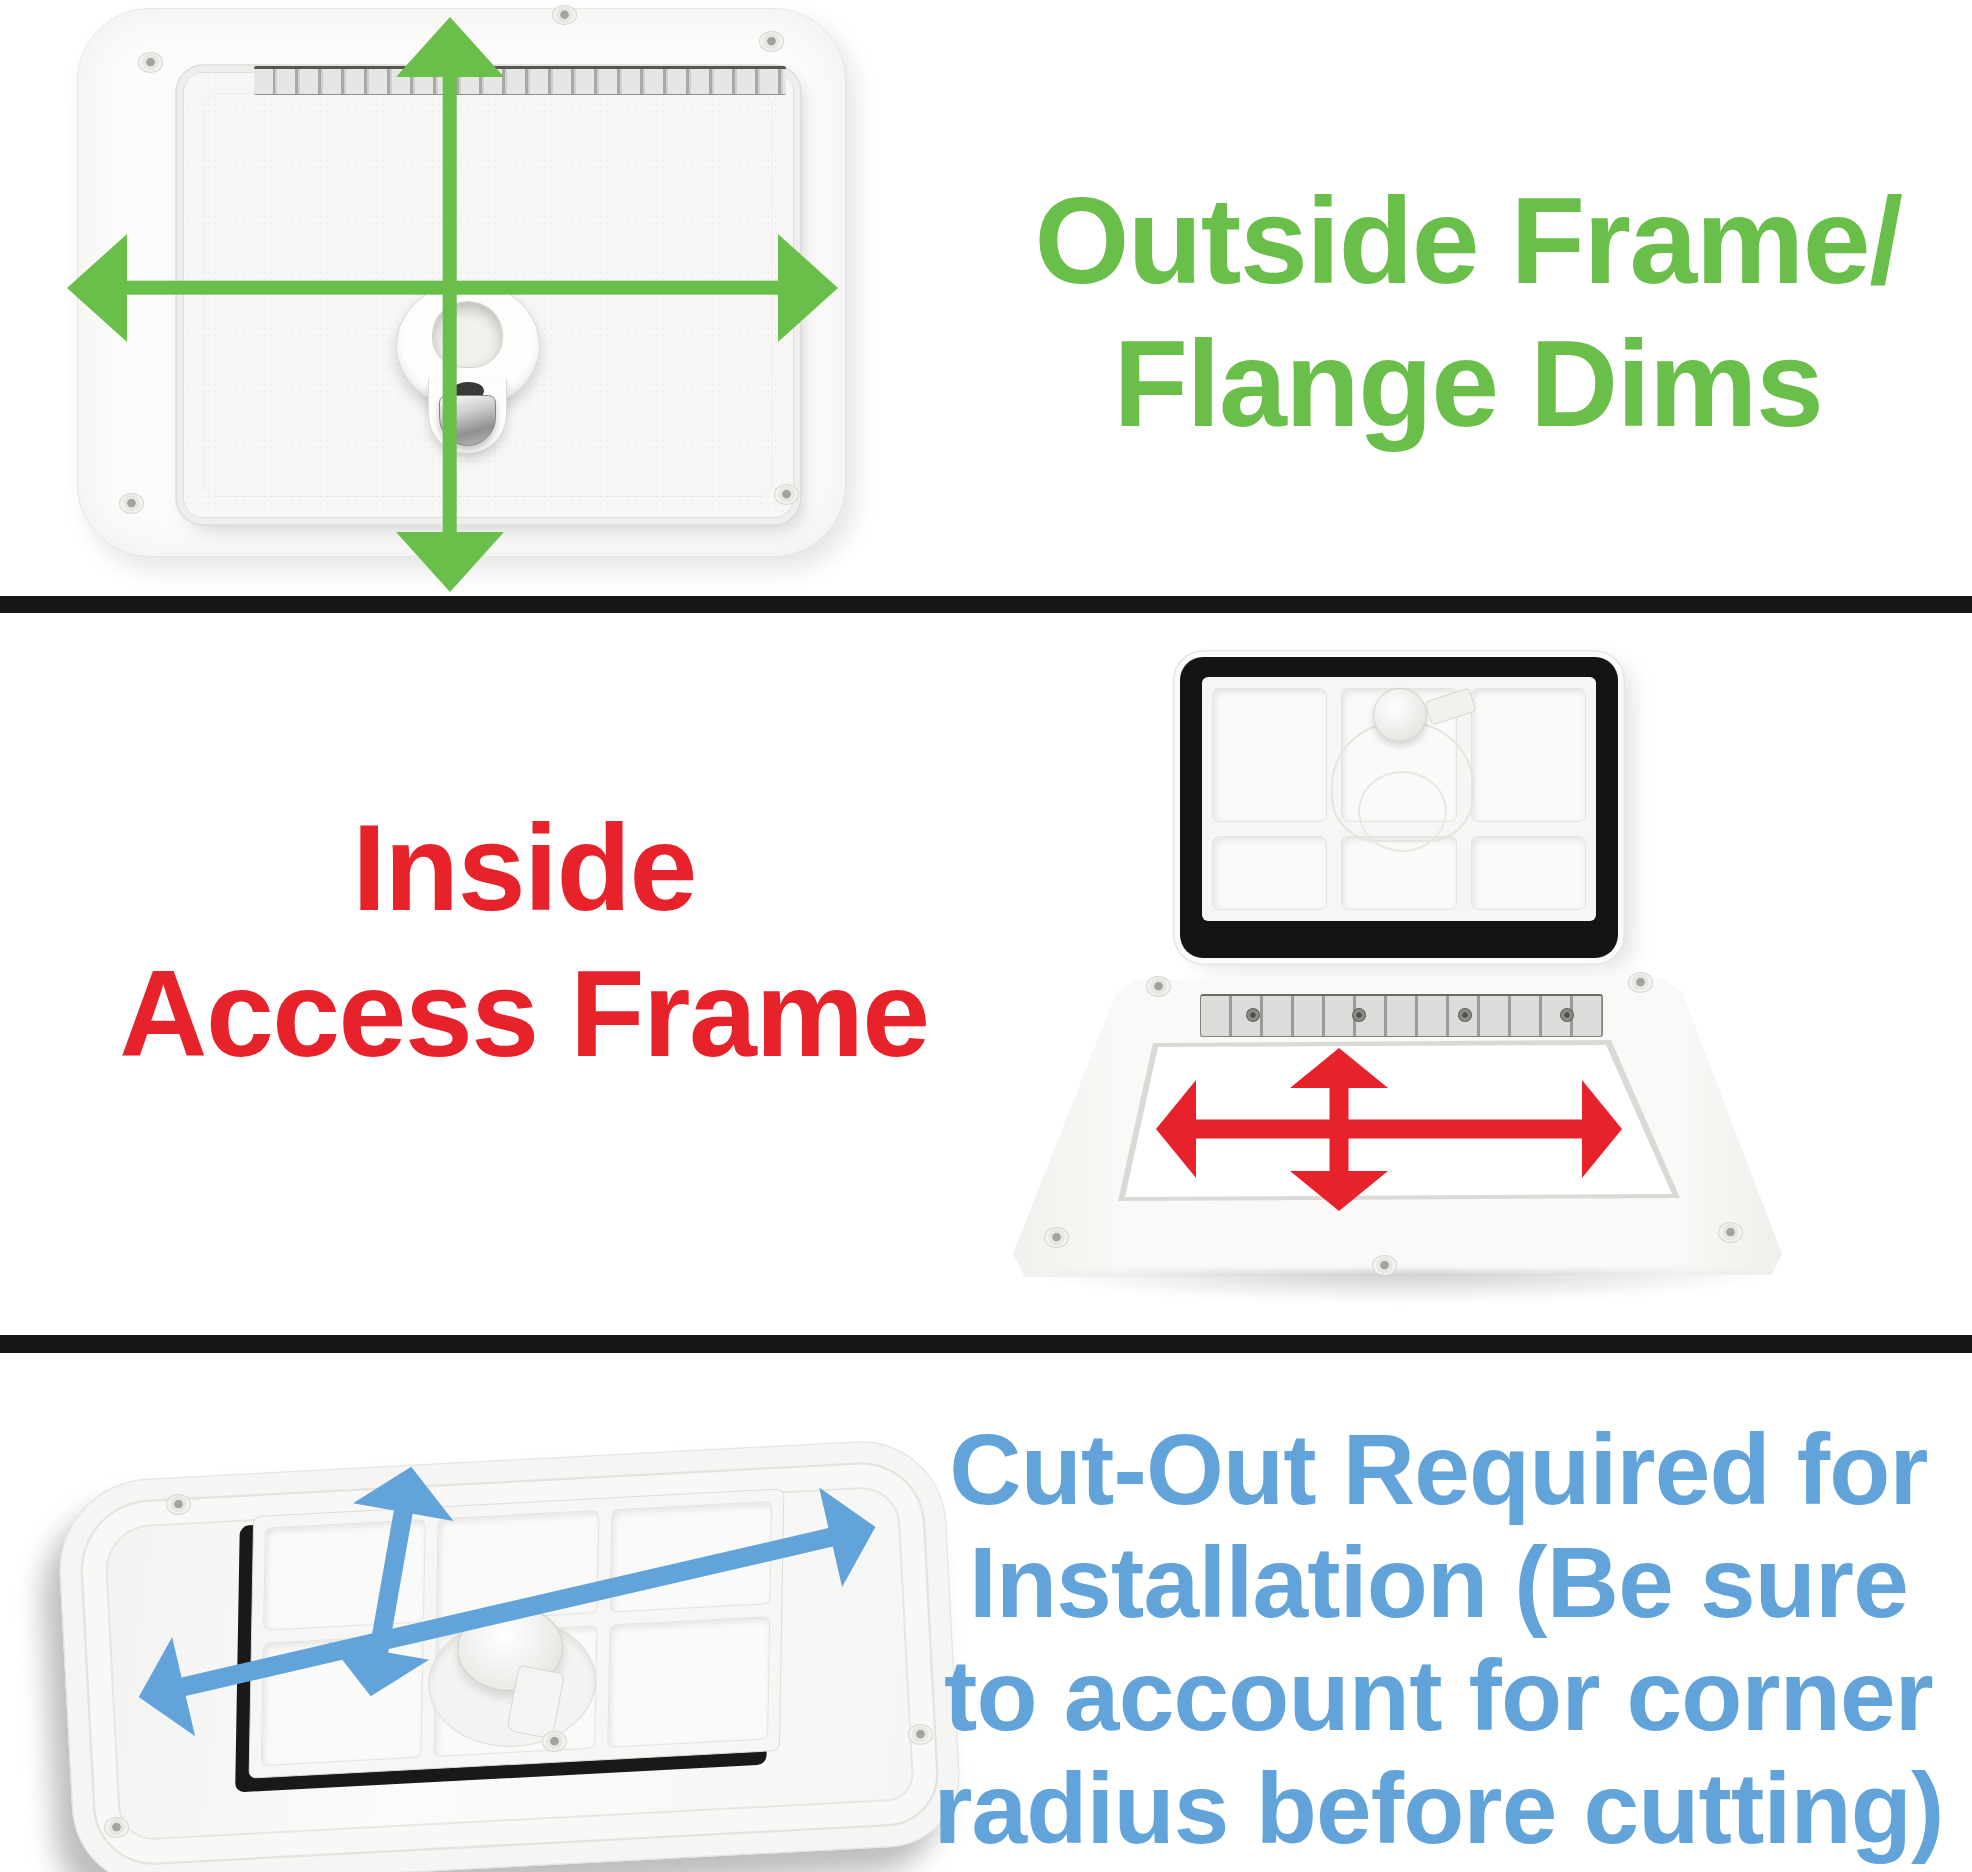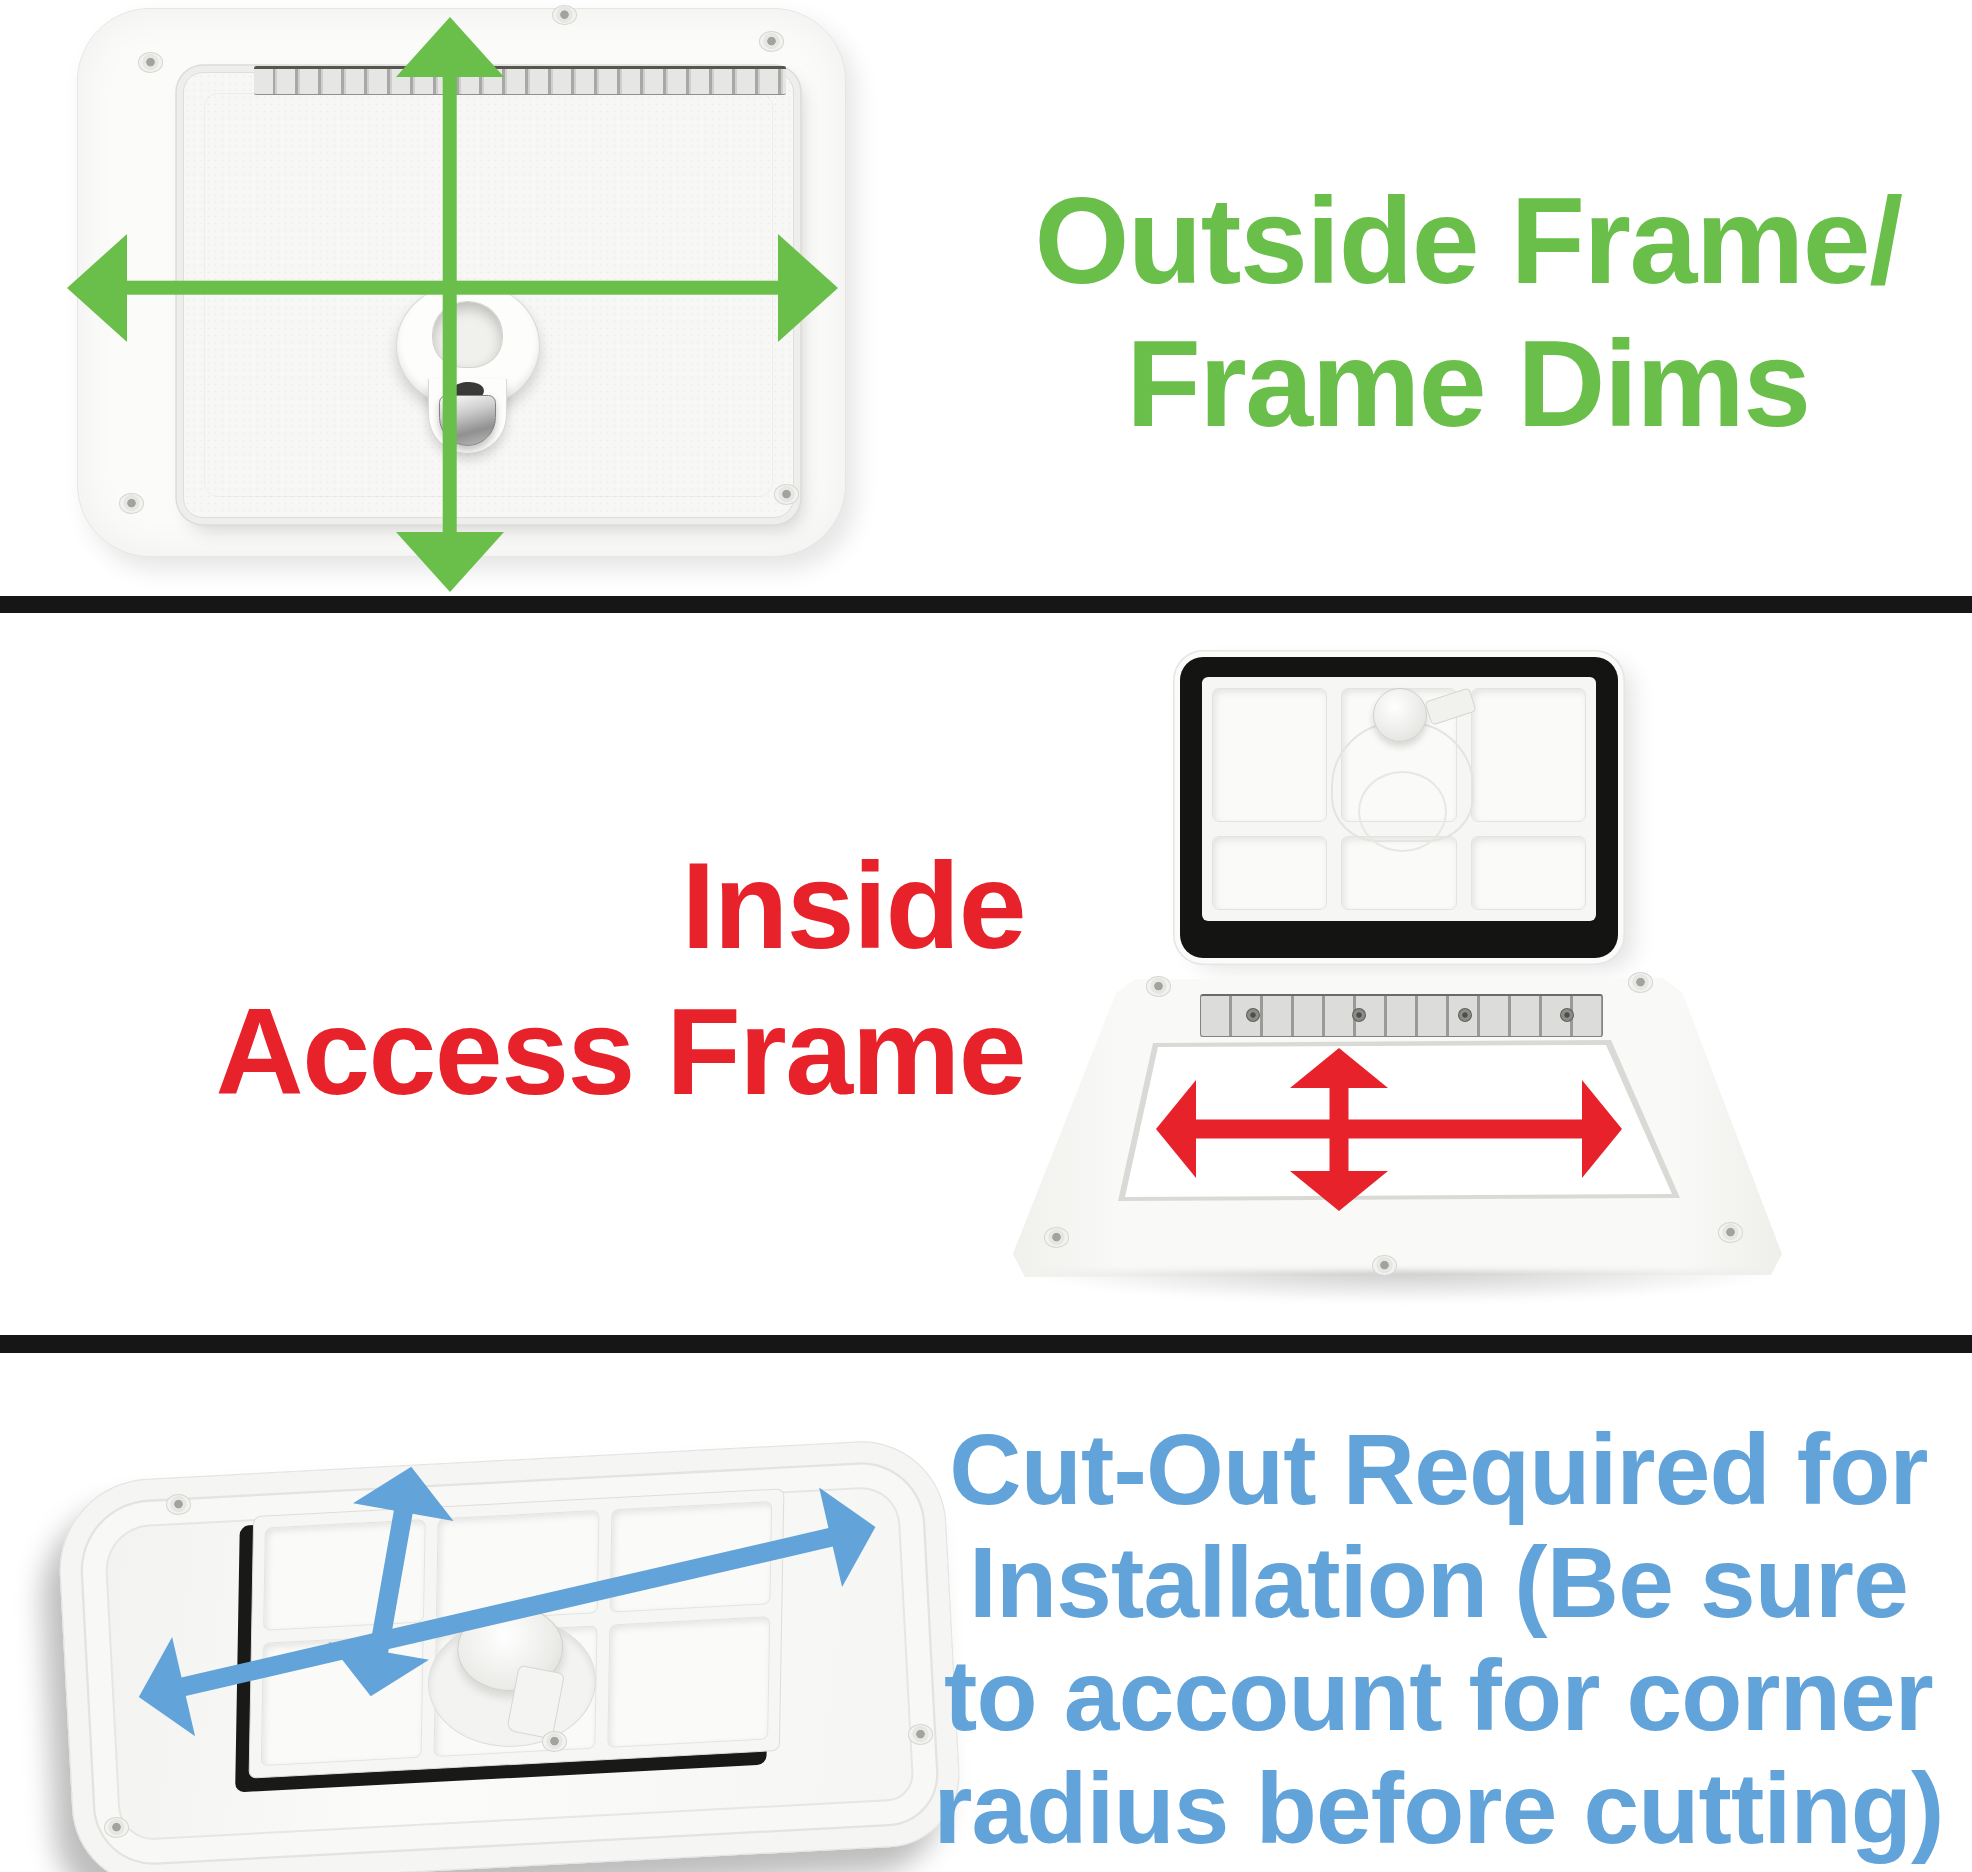--- a/index.html
+++ b/index.html
@@ -150,26 +150,26 @@
     <div class="head hd"></div>
   </div>
   <div class="arrow ah green" style="left:67px;top:233px;width:771px;height:109px;">
     <div class="head hl"></div>
     <div class="shaft"></div>
     <div class="head hr"></div>
   </div>
 
   <div class="caption cap-green" style="left:967px;top:170px;width:1002px;">
     <div>Outside Frame/</div>
-    <div>Frame Dims</div>
+    <div>Flange Dims</div>
   </div>
 
   <div class="sepbar" style="top:596px;height:17px;"></div>
 
-  <div class="caption cap-red" style="left:23px;top:833px;width:1002px;text-align:right;">
+  <div class="caption cap-red" style="left:23px;top:795px;width:1002px;">
     <div>Inside</div>
     <div>Access Frame</div>
   </div>
 
   <div class="abs lid2">
     <div class="lid2-face">
       <div class="lid2-grid">
         <div class="cell"></div>
         <div class="cell"></div>
         <div class="cell"></div>

